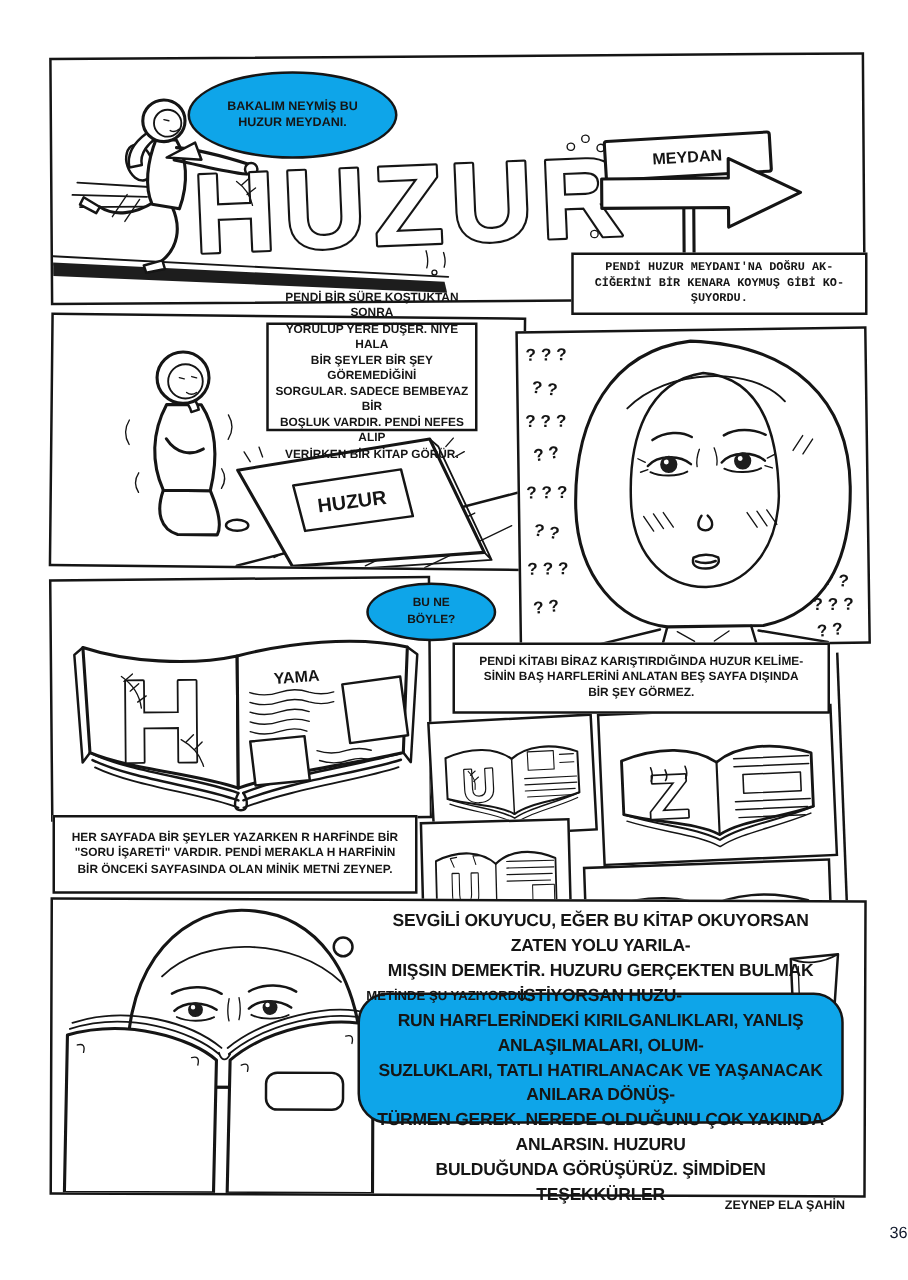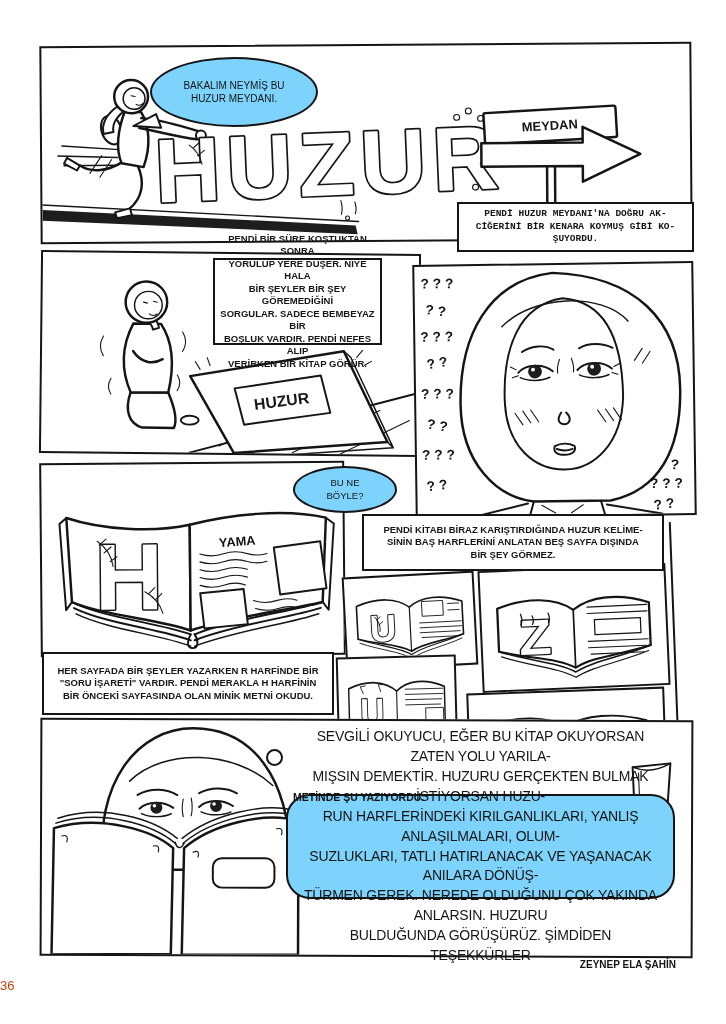--- a/index.html
+++ b/index.html
@@ -10,31 +10,31 @@
   }
   .panel { position:absolute; border:2.5px solid #151515; background:#fff; z-index:1; }
   .panel svg { position:absolute; inset:0; width:100%; height:100%; }
   .caption {
     position:absolute; border:2.5px solid #151515; background:#fff;
     font-weight:bold; font-size:9.5px; line-height:1.32; text-align:center;
     white-space:pre-line; display:flex; align-items:center; justify-content:center;
     padding:3px 3px; z-index:5;
   }
   .bubble {
-    position:absolute; border:2.5px solid #151515; background:#7dd3fc;
-    font-weight:normal; text-align:center; white-space:pre-line;
+    position:absolute; border:2.5px solid #151515; background:#0ea5e9;
+    font-weight:bold; text-align:center; white-space:pre-line;
     display:flex; align-items:center; justify-content:center; z-index:6;
   }
   .ellipse { border-radius:50%; }
   .lead-circle { position:absolute; width:17px; height:17px; border:2.5px solid #151515;
     border-radius:50%; background:#fff; z-index:6; }
   .lead-text { position:absolute; font-weight:bold; font-size:10.5px; z-index:6;margin-top:40px; }
   .sig { position:absolute; font-weight:bold; font-size:10px; text-align:right; z-index:6; }
-  .pagenum { position:absolute; left:0; right:0; text-align:left; font-size:13px;
-    color:#c2410c; z-index:6; font-weight:normal; }
+  .pagenum { position:absolute; left:0; right:0; text-align:right; font-size:13px;
+    color:#0f172a; z-index:6; font-weight:normal; }
   .frame-line { position:absolute; border-left:2px solid #151515; z-index:0; }
 
   
   .s25 { fill:none; stroke:#151515; stroke-width:2.5; stroke-linecap:round; stroke-linejoin:round; }
   .s2  { fill:none; stroke:#151515; stroke-width:2;   stroke-linecap:round; stroke-linejoin:round; }
   .s15 { fill:none; stroke:#151515; stroke-width:1.5; stroke-linecap:round; stroke-linejoin:round; }
   .s1  { fill:none; stroke:#151515; stroke-width:1.1; stroke-linecap:round; stroke-linejoin:round; }
   .wf  { fill:#fff; stroke:#151515; stroke-width:2.5; stroke-linecap:round; stroke-linejoin:round; }
   .wf2 { fill:#fff; stroke:#151515; stroke-width:2;   stroke-linecap:round; stroke-linejoin:round; }
   .dk  { fill:#1d1d1d; stroke:none; }
@@ -322,21 +322,21 @@
         <circle cx="26" cy="58" r="2.5"></circle>
         <circle cx="32" cy="72" r="2.5"></circle>
         <circle cx="58" cy="86" r="2.5"></circle>
       </g>
       <text class="olt" x="114" y="78" font-size="48" stroke-width="2.5" text-anchor="middle">?</text>
     </svg>
   </div>
 
   <div class="caption" style="left:42px; top:652px; width:292px; height:63px;">HER SAYFADA BİR ŞEYLER YAZARKEN R HARFİNDE BİR
 "SORU İŞARETİ" VARDIR. PENDİ MERAKLA H HARFİNİN
-BİR ÖNCEKİ SAYFASINDA OLAN MİNİK METNİ OKUDU.</div>
+BİR ÖNCEKİ SAYFASINDA OLAN MİNİK METNİ ZEYNEP.</div>
 
   <div class="panel" style="left:40px; top:719px; width:653px; height:238px; transform:rotate(0.2deg);">
     <svg viewBox="0 0 653 238" preserveAspectRatio="none">
 
       <g>
         <path class="wf" d="M62,150 C52,64 96,8 152,8 C212,8 248,58 250,140 L250,152 L62,152 Z"></path>
         <path class="s15" d="M88,62 C122,28 194,30 232,66"></path>
         <path class="s2" d="M96,76 C110,68 126,70 136,76 M158,74 C170,67 186,68 196,74"></path>
         <g>
           <path class="s2" d="M98,90 C106,82 122,82 132,89"></path>

